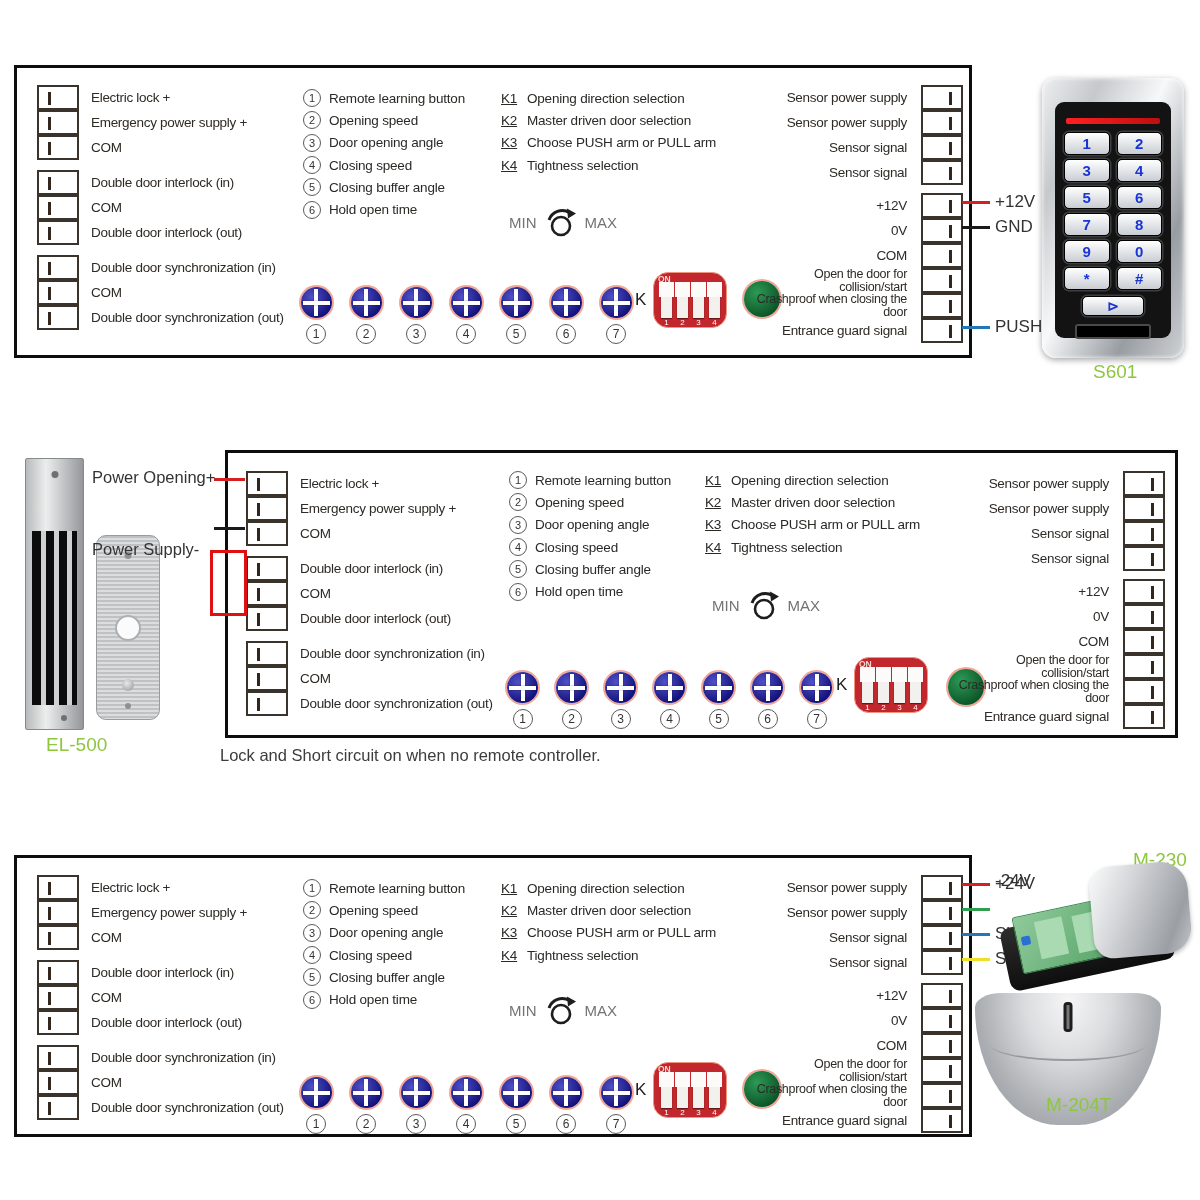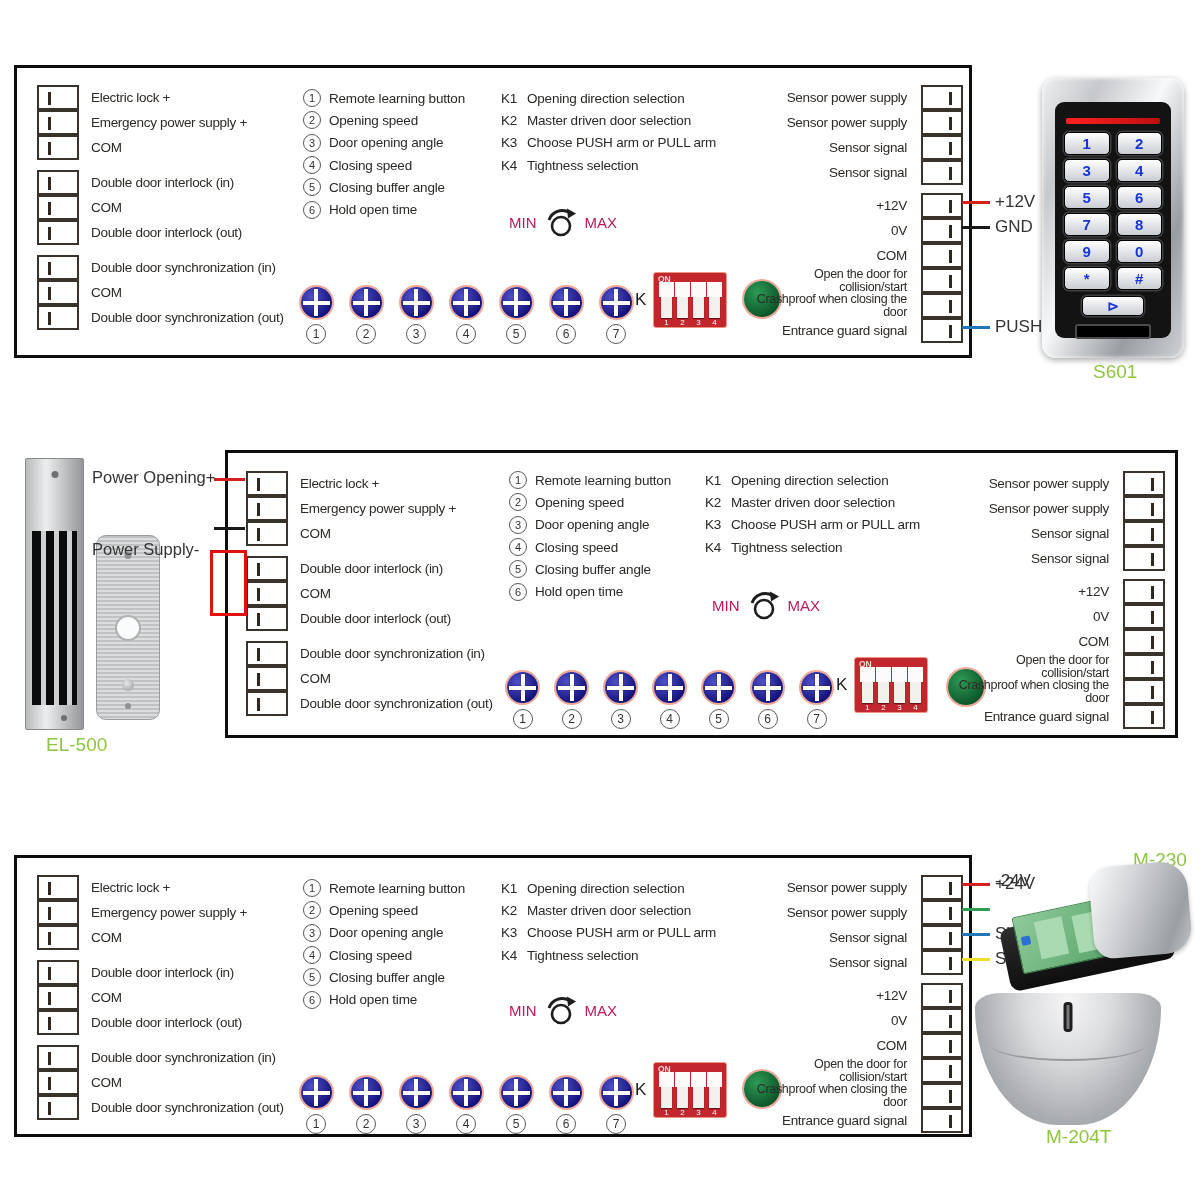--- a/index.html
+++ b/index.html
@@ -12,33 +12,33 @@
   .tb::after{content:"";position:absolute;top:5px;width:3px;height:13px;background:#33271d;}
   .tb.l::after{left:9px;}
   .tb.r::after{right:9px;}
   .tl{margin-left:12px;font-size:13.5px;letter-spacing:-0.3px;white-space:nowrap;color:#2e2a26;}
   .grp+.grp{margin-top:10px;}
   
   .fr{display:flex;align-items:center;height:22.3px;font-size:13.5px;letter-spacing:-0.2px;white-space:nowrap;}
   .nc{display:inline-flex;align-items:center;justify-content:center;width:16px;height:16px;border:1.2px solid #5a5a5a;border-radius:50%;font-size:11px;flex:0 0 16px;background:#fff;color:#333;}
   .fr .nc{margin-right:8px;}
   .kr{display:flex;align-items:center;height:22.3px;font-size:13.5px;letter-spacing:-0.2px;white-space:nowrap;}
-  .kn{width:26px;flex:0 0 26px;}
-  .knob{display:flex;align-items:center;gap:6px;font-size:15px;color:#be185d;}
+  .kn{width:26px;flex:0 0 26px;text-decoration:underline;}
+  .knob{display:flex;align-items:center;gap:6px;font-size:15px;color:#737373;}
   
   .pots{display:flex;}
   .pc{display:flex;flex-direction:column;align-items:center;}
   .pc .nc{margin-top:6px;width:18px;height:18px;font-size:12px;flex:0 0 18px;}
   .pot{width:31px;height:31px;border-radius:50%;background:radial-gradient(circle at 35% 32%,#5050c8,#14137c 72%);box-shadow:0 0 0 2px #f2a696;position:relative;}
   .pot::before,.pot::after{content:"";position:absolute;background:#fff;box-shadow:0 0 1px #000;}
   .pot::before{left:13.5px;top:2px;width:4px;height:27px;}
   .pot::after{top:13.5px;left:2px;width:27px;height:4px;}
   .kl{font-size:17px;color:#1d1d1d;}
   
-  .dip{width:72px;height:54px;background:#c1272d;border:1px solid #f0937f;border-radius:3px;position:relative;}
+  .dip{width:72px;height:54px;background:#c1272d;border:1px solid #f0937f;border-radius:15px;position:relative;}
   .dip .on{position:absolute;left:4px;top:1px;font-size:8.5px;font-weight:bold;color:#f6d6d0;}
   .sw{position:absolute;top:9px;width:11px;height:36px;background:#f3f1ee;box-shadow:0 1px 1px rgba(0,0,0,.45);}
   .sw::before{content:"";position:absolute;left:-2px;top:0;width:15px;height:15px;background:#fcfbf9;}
   .sw1{left:7px}.sw2{left:23px}.sw3{left:39px}.sw4{left:55px}
   .dnum{position:absolute;bottom:0px;font-size:8px;color:#fff;width:11px;text-align:center;}
   .gbtn{width:36px;height:36px;border-radius:50%;background:radial-gradient(circle at 36% 32%,#2c9a55,#0b5126 78%);box-shadow:0 0 0 2px #f2a696;}
   
   .rl{width:158px;text-align:right;font-size:13.5px;margin-right:14px;line-height:1.03;letter-spacing:-0.3px;color:#2e2a26;}
   .rl.sm{font-size:12.5px;}
   
@@ -504,20 +504,21 @@
       <span class="ph big"></span>
       <span class="ph scr"></span>
       <span class="ph b"></span>
   </div>
   <span class="plabel" style="left:46px;top:734px">EL-500</span>
   <span class="pslabel" style="left:92px;top:468px">Power Opening+</span>
   <div class="wire c-red" style="left:214px;top:478px;width:31px"></div>
   <span class="pslabel" style="left:92px;top:540px">Power Supply-</span>
   <div class="wire c-blk" style="left:214px;top:527px;width:31px"></div>
   <div class="scmark" style="left:210px;top:550px;width:37px;height:66px"></div>
+  <span class="caption" style="left:220px;top:746px">Lock and Short circuit on when no remote controller.</span>
 
   <div class="panel" style="left:14px;top:855px;width:958px;height:282px">
     <div style="left:20px;top:17px">
       <div class="grp">
         <div class="tr">
             <span class="tb l"></span>
             <span class="tl">Electric lock +</span>
           </div>
         <div class="tr">
             <span class="tb l"></span>
@@ -714,15 +715,15 @@
   <div class="m204">
     <div class="base"></div>
     <div class="pcb"></div>
     <div class="cover"></div>
   </div>
 
   <div class="m204t">
     <div class="slot"></div>
     <div class="brim"></div>
   </div>
-  <span class="plabel" style="left:1046px;top:1126px">M-204T</span>
+  <span class="plabel" style="left:1046px;top:1094px">M-204T</span>
 
 </div>
 
 </body></html>

